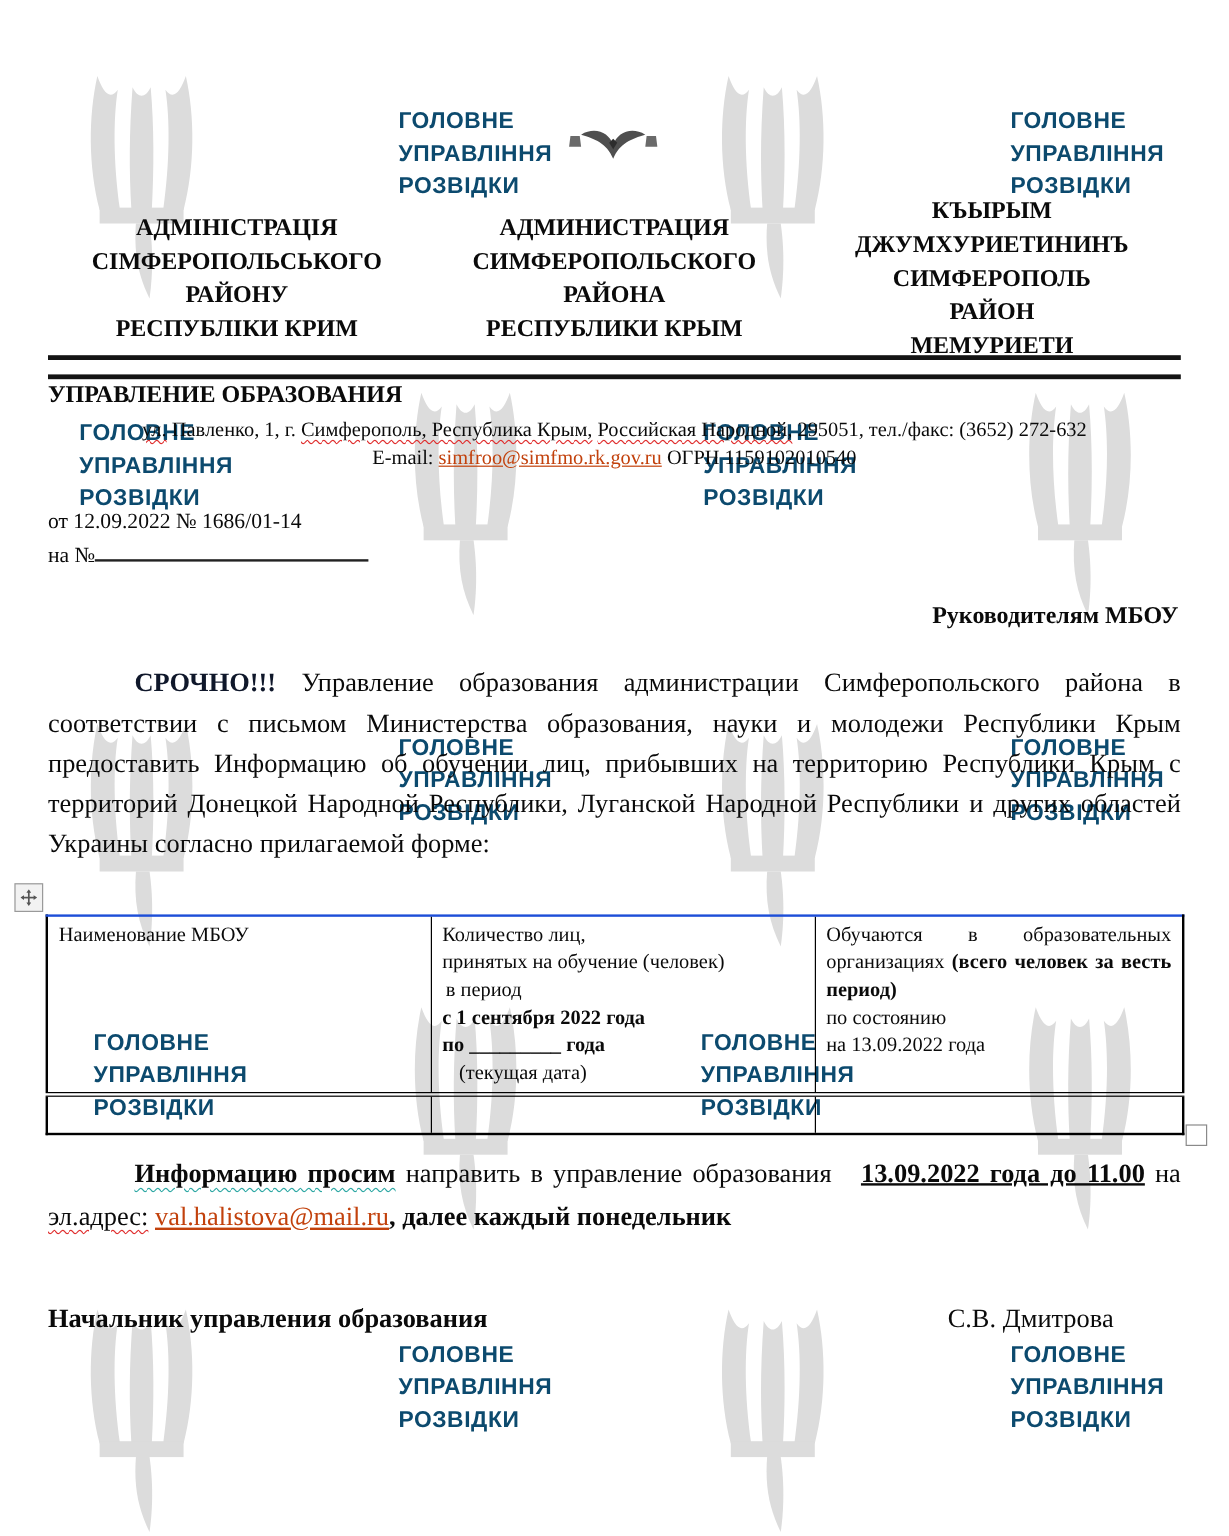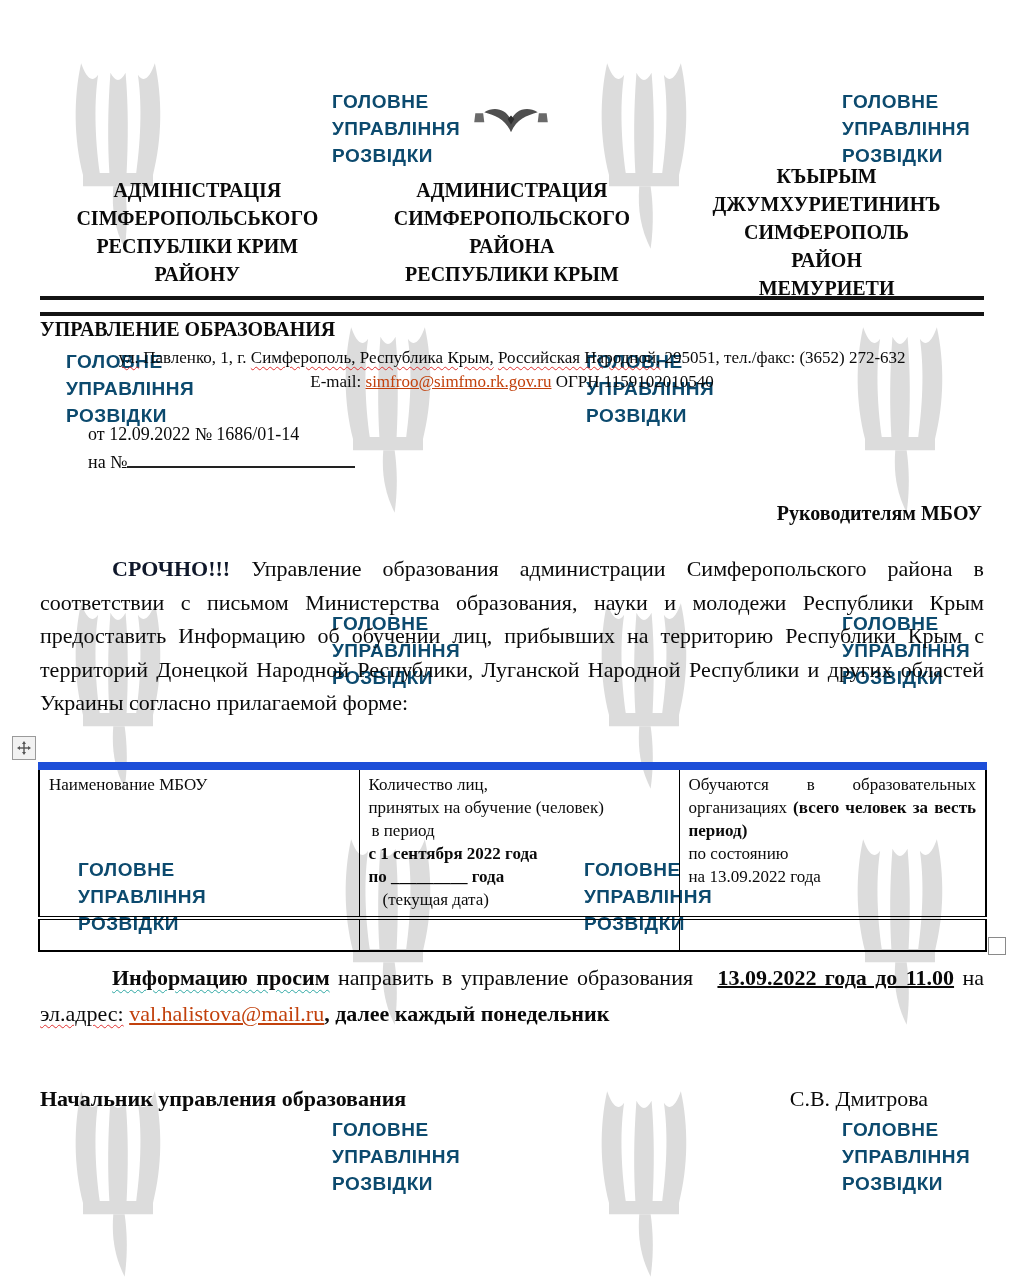--- a/index.html
+++ b/index.html
@@ -23,36 +23,36 @@
   
   .sp-red{text-decoration:underline;text-decoration-style:wavy;text-decoration-color:#e03030;
           text-decoration-thickness:1px;text-underline-offset:3px;}
   .sp-teal{text-decoration:underline;text-decoration-style:wavy;text-decoration-color:#2fa8a4;
            text-decoration-thickness:1px;text-underline-offset:4px;font-weight:bold;}
   .lnk{color:#c2410c;text-decoration:underline;cursor:pointer;}
   .bold-ul{font-weight:700;text-decoration:underline;text-decoration-thickness:2px;margin-left:16px;}
   .urgent{color:#0f172a;font-weight:700;}
   .b{font-weight:700;}
   
-  .ref{position:absolute;left:40px;top:420px;font-size:18px;line-height:28px;z-index:1;margin-left:48px;}
+  .ref{position:absolute;left:40px;top:420px;font-size:18px;line-height:28px;z-index:1;}
   .blank-line{display:inline-block;width:228px;border-bottom:2px solid #222;height:16px;vertical-align:baseline;}
   .recipient{position:absolute;right:42px;top:502px;font-weight:700;font-size:20px;z-index:1;}
   
   .body-par{position:absolute;left:40px;top:552px;width:944px;font-size:22px;line-height:33.5px;
             text-align:justify;text-indent:72px;z-index:1;}
   .closing{position:absolute;left:40px;top:960px;width:944px;font-size:22px;line-height:36px;
            text-align:justify;text-indent:72px;z-index:1;}
   
   .tbl-handle{position:absolute;left:12px;top:736px;width:22px;height:22px;border:1px solid #9a9a9a;
               background:#f2f2f2;z-index:2;display:flex;align-items:center;justify-content:center;}
   .doc-table{position:absolute;left:38px;top:762px;width:947px;border-collapse:collapse;z-index:1;
              table-layout:fixed;background:transparent;}
   .doc-table td{border:1px solid #000;vertical-align:top;padding:3px 9px;font-size:17px;line-height:23px;
                 background:transparent;}
-  .doc-table tr.hdr td{border-top:8px solid #1d4ed8;border-bottom:4px double #000;height:140px;}
+  .doc-table tr.hdr td{border-top:2px solid #1d4ed8;border-bottom:4px double #000;height:140px;}
   .doc-table tr.hdr td:first-child,.doc-table tr.empty td:first-child{border-left:2px solid #000;}
   .doc-table tr.hdr td:last-child,.doc-table tr.empty td:last-child{border-right:2px solid #000;}
   .doc-table tr.empty td{height:24px;border-bottom:2px solid #000;}
   .c3-just{text-align:justify;}
   .resize-handle{position:absolute;left:988px;top:937px;width:16px;height:16px;border:1px solid #8a8a8a;z-index:2;}
   
   .signature{position:absolute;left:40px;top:1086px;width:944px;display:flex;
              justify-content:space-between;padding-right:0;box-sizing:border-box;z-index:1;}
   .signature .pos{font-weight:700;font-size:22px;}
   .signature .nm{font-weight:400;font-size:22px;margin-right:56px;}
@@ -160,22 +160,22 @@
     <path d="M11,8 C21,2 32,6 35,16 C38,6 49,2 59,8 C49,11 40,14 35,26 C30,14 21,11 11,8 Z" fill="#4f4f4f"></path>
     <path d="M3,9 L10,9 L11,17 L2,17 Z" fill="#6a6a6a"></path>
     <path d="M60,9 L67,9 L68,17 L59,17 Z" fill="#6a6a6a"></path>
     <path d="M32,14 L35,19 L38,14 L35,11 Z" fill="#2d2d2d"></path>
   </svg>
 
   <div class="letterhead">
     <div class="lh-col">
       <div>АДМІНІСТРАЦІЯ</div>
       <div>СІМФЕРОПОЛЬСЬКОГО</div>
+      <div>РАЙОНУ</div>
       <div>РЕСПУБЛІКИ КРИМ</div>
-      <div>РАЙОНУ</div>
     </div>
     <div class="lh-col">
       <div>АДМИНИСТРАЦИЯ</div>
       <div>СИМФЕРОПОЛЬСКОГО</div>
       <div>РАЙОНА</div>
       <div>РЕСПУБЛИКИ КРЫМ</div>
     </div>
     <div class="lh-col">
       <div>КЪЫРЫМ</div>
       <div>ДЖУМХУРИЕТИНИНЪ</div>

